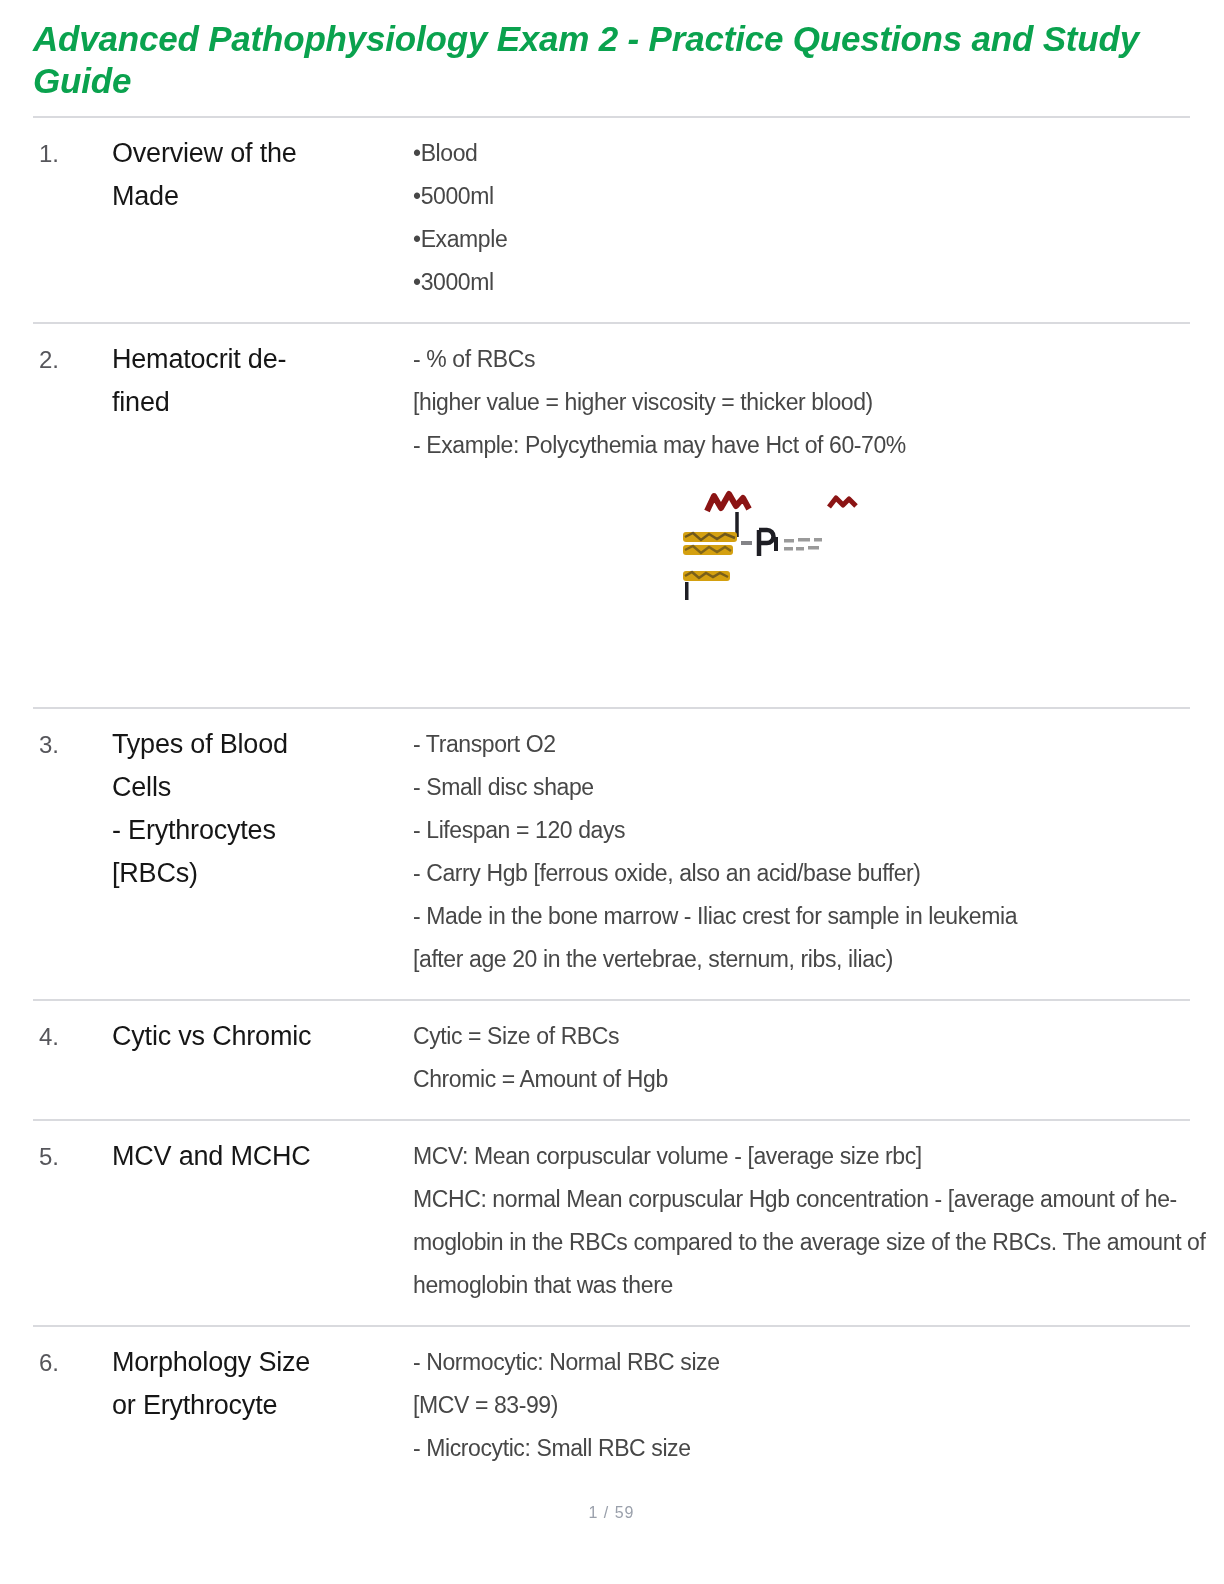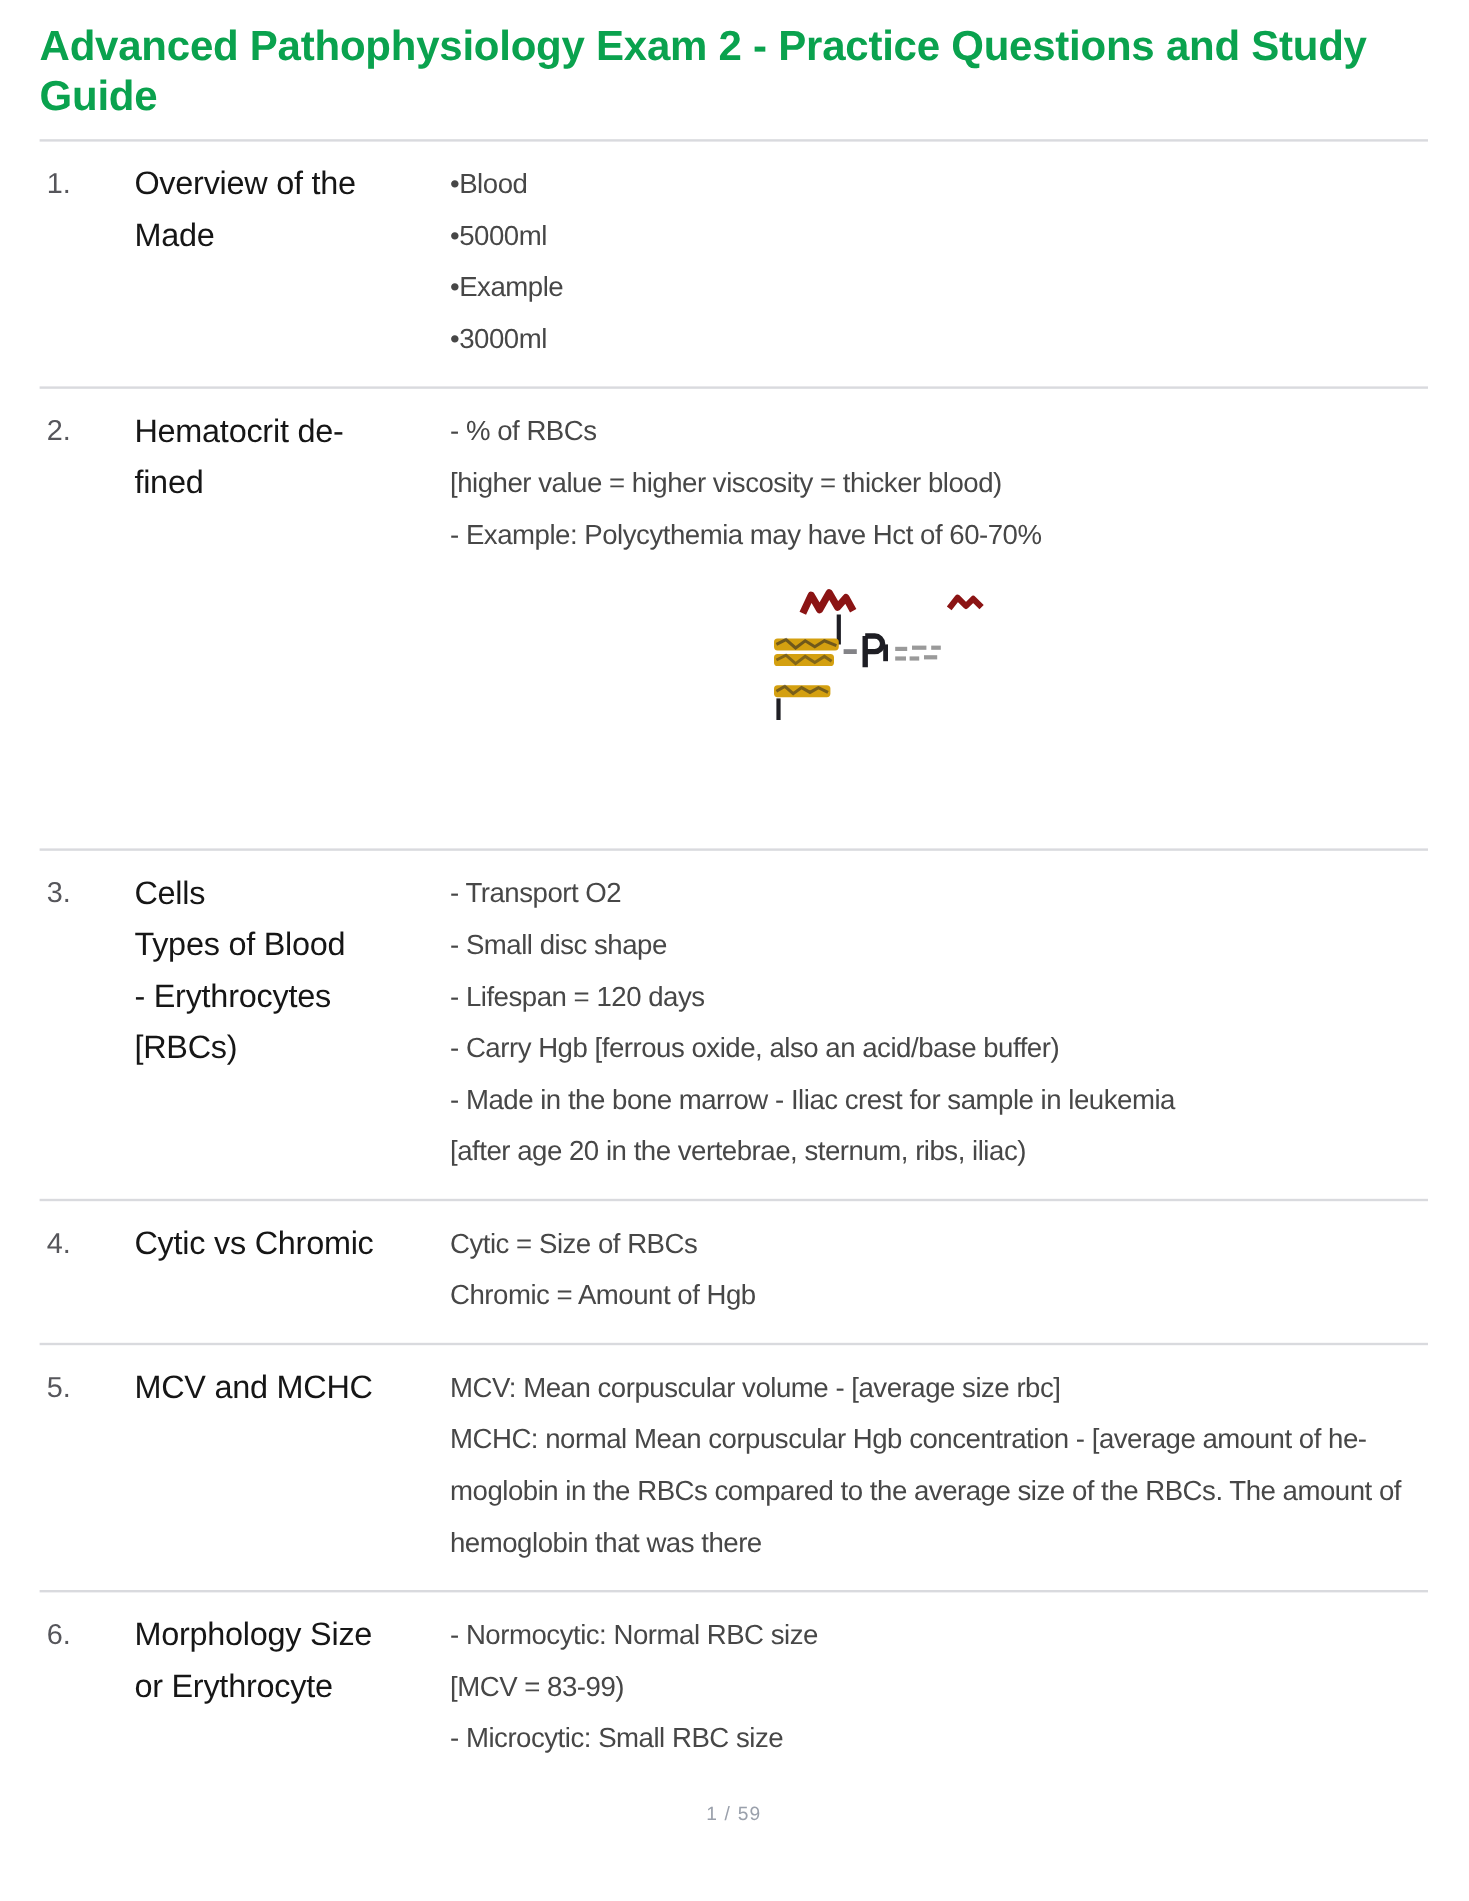--- a/index.html
+++ b/index.html
@@ -19,20 +19,21 @@
     border-bottom: 2px solid #d9dade;
     padding-bottom: 14px;
   }
   h1.doc-title {
     margin: 18px 0 0 0;
     color: #0aa24e;
     font-size: 35px;
     font-weight: 700;
     line-height: 42px;
     letter-spacing: -0.2px;
+    font-style: italic;
   }
   main.list { display: block; }
   section.row {
     display: flex;
     align-items: flex-start;
     padding: 14px 0 18px 0;
     border-bottom: 2px solid #d9dade;
   }
   section.row:last-of-type { border-bottom: none; }
   .num {
@@ -55,20 +56,21 @@
     letter-spacing: -0.2px;
   }
   .def {
     flex: 1;
     min-width: 0;
     font-size: 23px;
     font-weight: 400;
     color: #474747;
     line-height: 43px;
     letter-spacing: -0.4px;
+    margin-left: 38px;
   }
   .def-line { white-space: nowrap; }
   .figure {
     margin: 16px 0 86px 268px;
     width: 180px;
     height: 120px;
   }
   .figure svg { display: block; }
   footer.doc-footer {
     text-align: center;
@@ -135,22 +137,22 @@
       <rect x="2" y="88" width="47" height="10" rx="3" style="fill: rgb(212, 160, 16);"></rect>
       <polyline points="4,93 11,89 18,95 25,90 32,94 39,90 47,94" fill="none" stroke-width="2.5" opacity="0.5" style="stroke: rgb(30, 30, 36);"></polyline>
       <rect x="4" y="99" width="3.5" height="18" style="fill: rgb(30, 30, 36);"></rect>
     </svg>
   </div>
         </div>
       </section>
       <section class="row" style="border-bottom-color: rgb(217, 218, 222);">
         <div class="num">3.</div>
         <div class="term">
+          <div class="term-line">Types of Blood</div>
           <div class="term-line">Cells</div>
-          <div class="term-line">Types of Blood</div>
           <div class="term-line">- Erythrocytes</div>
           <div class="term-line">[RBCs)</div>
         </div>
         <div class="def">
           <div class="def-line">- Transport O2</div>
           <div class="def-line">- Small disc shape</div>
           <div class="def-line">- Lifespan = 120 days</div>
           <div class="def-line">- Carry Hgb [ferrous oxide, also an acid/base buffer)</div>
           <div class="def-line">- Made in the bone marrow - Iliac crest for sample in leukemia</div>
           <div class="def-line">[after age 20 in the vertebrae, sternum, ribs, iliac)</div>

